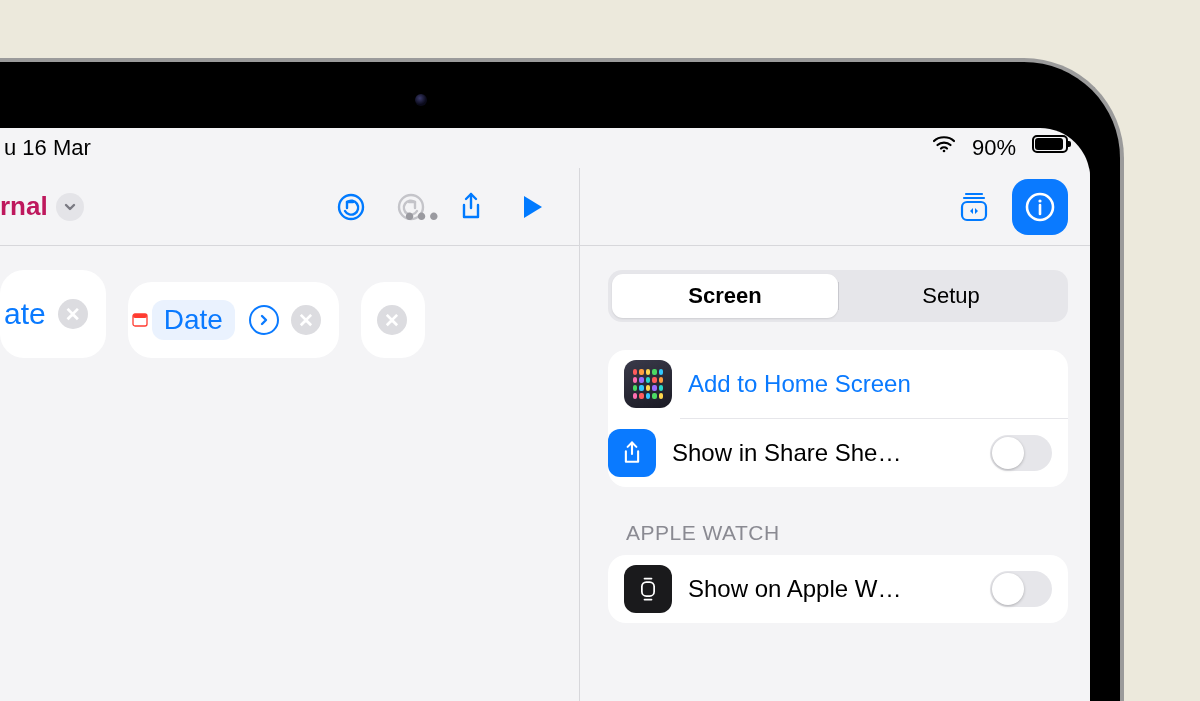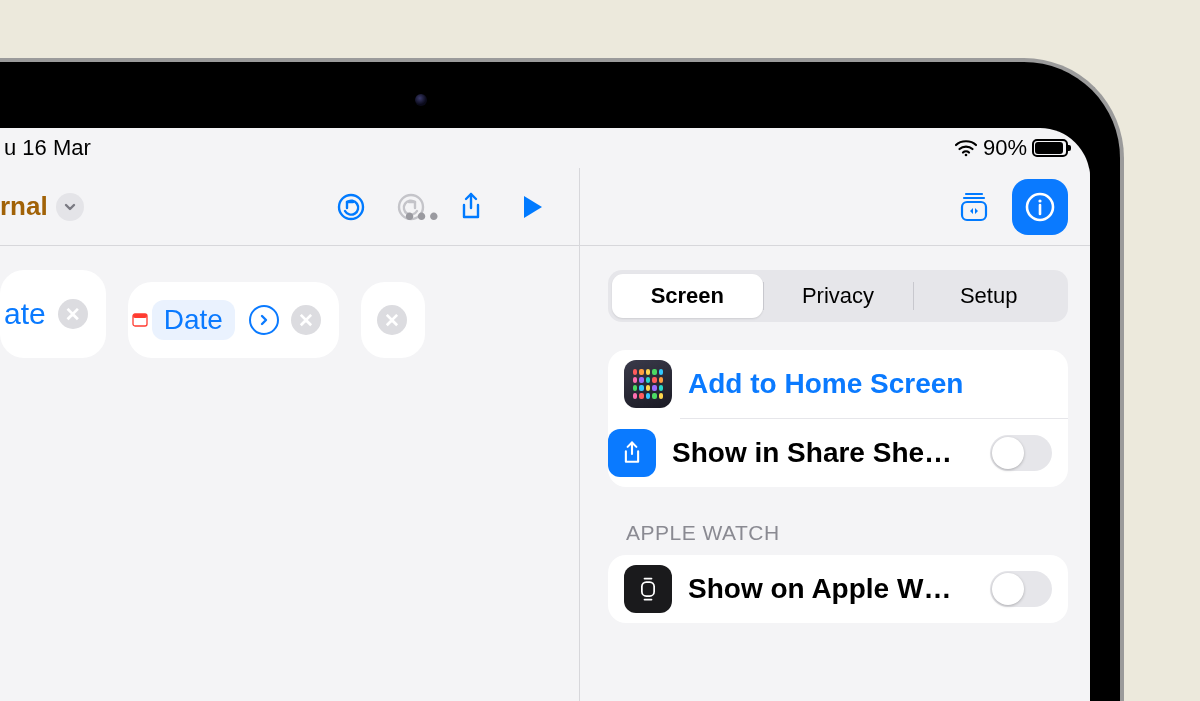--- a/index.html
+++ b/index.html
@@ -62,21 +62,21 @@
     height: 40px;
     display: flex;
     align-items: center;
     justify-content: space-between;
     padding: 0 22px 0 0;
     font-size: 22px;
     color: #000;
     font-weight: 500;
   }
   .statusbar .left { padding-left: 4px; }
-  .statusbar .right { display: flex; align-items: center; gap: 5px; }
+  .statusbar .right { display: flex; align-items: flex-start; gap: 16px; }
 
   .wifi-icon { display:inline-block; width:24px; height:18px; position:relative; }
   .wifi-icon svg { display:block; }
 
   .battery { position: relative; width: 36px; height: 18px; border: 2px solid #000; border-radius: 5px; display:inline-block; }
   .battery::after { content:""; position:absolute; right:-5px; top:4px; width:3px; height:6px; background:#000; border-radius:0 2px 2px 0; }
   .battery .fill { position:absolute; left:1px; top:1px; bottom:1px; width: 88%; background:#000; border-radius:3px; }
 
   
   .cols { flex:1; display:flex; }
@@ -96,21 +96,21 @@
   .toolbar {
     height: 78px;
     display:flex;
     align-items:center;
     padding: 0 20px 0 0;
     gap: 4px;
     border-bottom: 1px solid #d7d7db;
   }
   .toolbar.left { justify-content:flex-start; }
   .toolbar .title-group { display:flex; align-items:center; gap:8px; margin-right:auto; }
-  .shortcut-title { font-size:26px; font-weight:600; color:#a16207; }
+  .shortcut-title { font-size:26px; font-weight:600; color:#be185d; }
   .chev-circle {
     width:28px; height:28px; border-radius:50%;
     background:#e4e4e8;
     display:flex; align-items:center; justify-content:center;
   }
   .icon-btn {
     width:56px; height:56px;
     display:flex; align-items:center; justify-content:center;
     border-radius:10px;
   }
@@ -212,21 +212,21 @@
   .list-row + .list-row { border-top:1px solid #e6e6ea; margin-left:72px; padding-left:0; margin-right:0; }
   .list-row + .list-row .row-icon { margin-left:-72px; }
   .row-icon {
     width:48px; height:48px; border-radius:12px;
     display:flex; align-items:center; justify-content:center;
     flex-shrink:0;
   }
   .row-icon.home { background:linear-gradient(160deg,#3a3a4a,#1a1a24); }
   .row-icon.share { background:#0a7aff; color:#fff; }
   .row-icon.watch { background:#1a1a1c; color:#fff; }
-  .row-label { font-size:28px; color:#000; flex:1; white-space:nowrap; overflow:hidden; text-overflow:ellipsis;font-weight:bold; }
+  .row-label { font-size:24px; color:#000; flex:1; white-space:nowrap; overflow:hidden; text-overflow:ellipsis; }
   .row-label.link { color:#0a7aff; }
 
   .toggle {
     width:62px; height:36px; border-radius:18px;
     background:#e6e6ea;
     position:relative;
     flex-shrink:0;
   }
   .toggle .knob {
     position:absolute; left:2px; top:2px;
@@ -366,21 +366,20 @@
               <circle cx="17" cy="17" r="13"></circle>
               <circle cx="17" cy="11" r="1.6" fill="currentColor" stroke="none"></circle>
               <path d="M17 15 L17 24" stroke-linecap="round"></path>
             </svg>
           </div>
         </div>
 
         <div class="right-content">
           <div class="seg">
             <div class="seg-item active">Screen</div>
-            <div class="seg-item mid">Privacy</div>
             <div class="seg-item last">Setup</div>
           </div>
 
           <div class="list-group">
             <div class="list-row">
               <div class="row-icon home">
                 <div class="home-grid" id="home-grid">
                     <span style="background: rgb(255, 91, 91);"></span>
                     <span style="background: rgb(255, 159, 64);"></span>
                     <span style="background: rgb(255, 216, 77);"></span>

